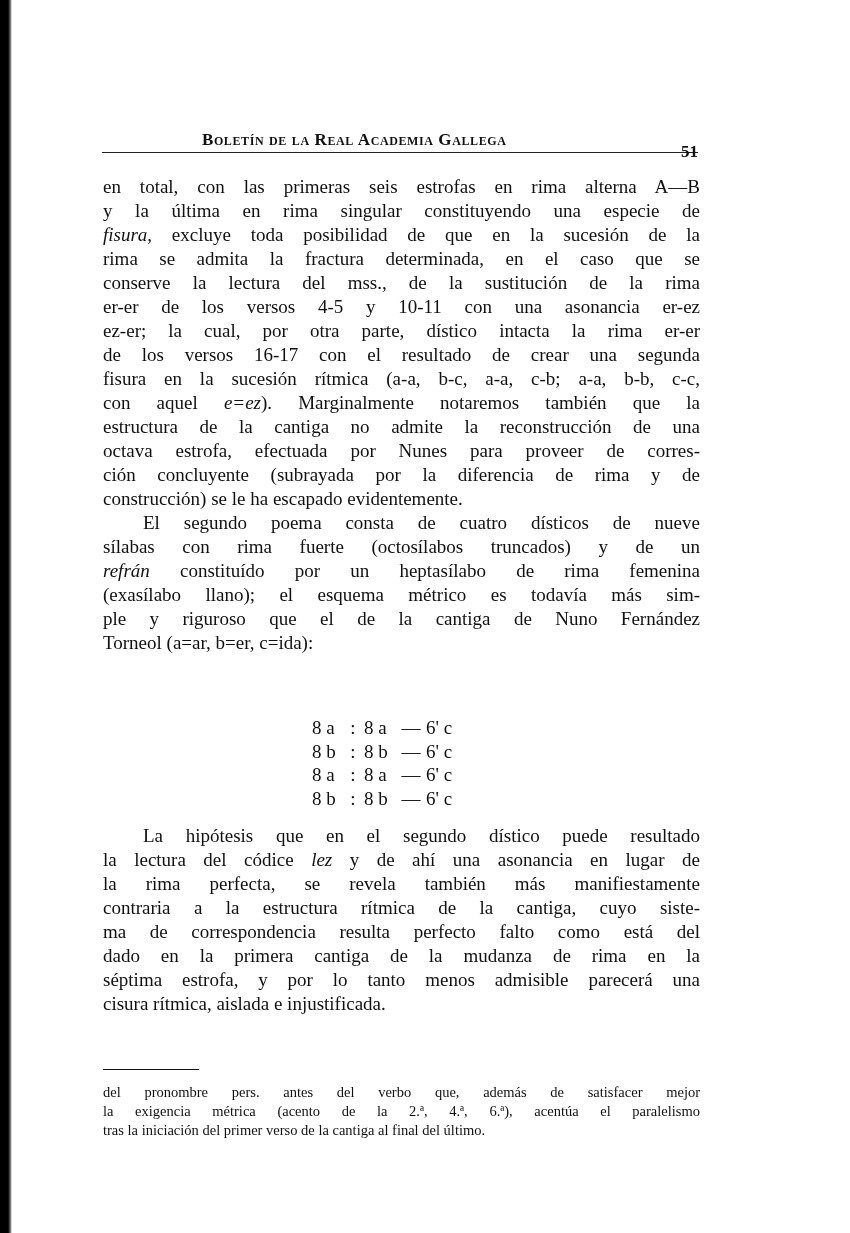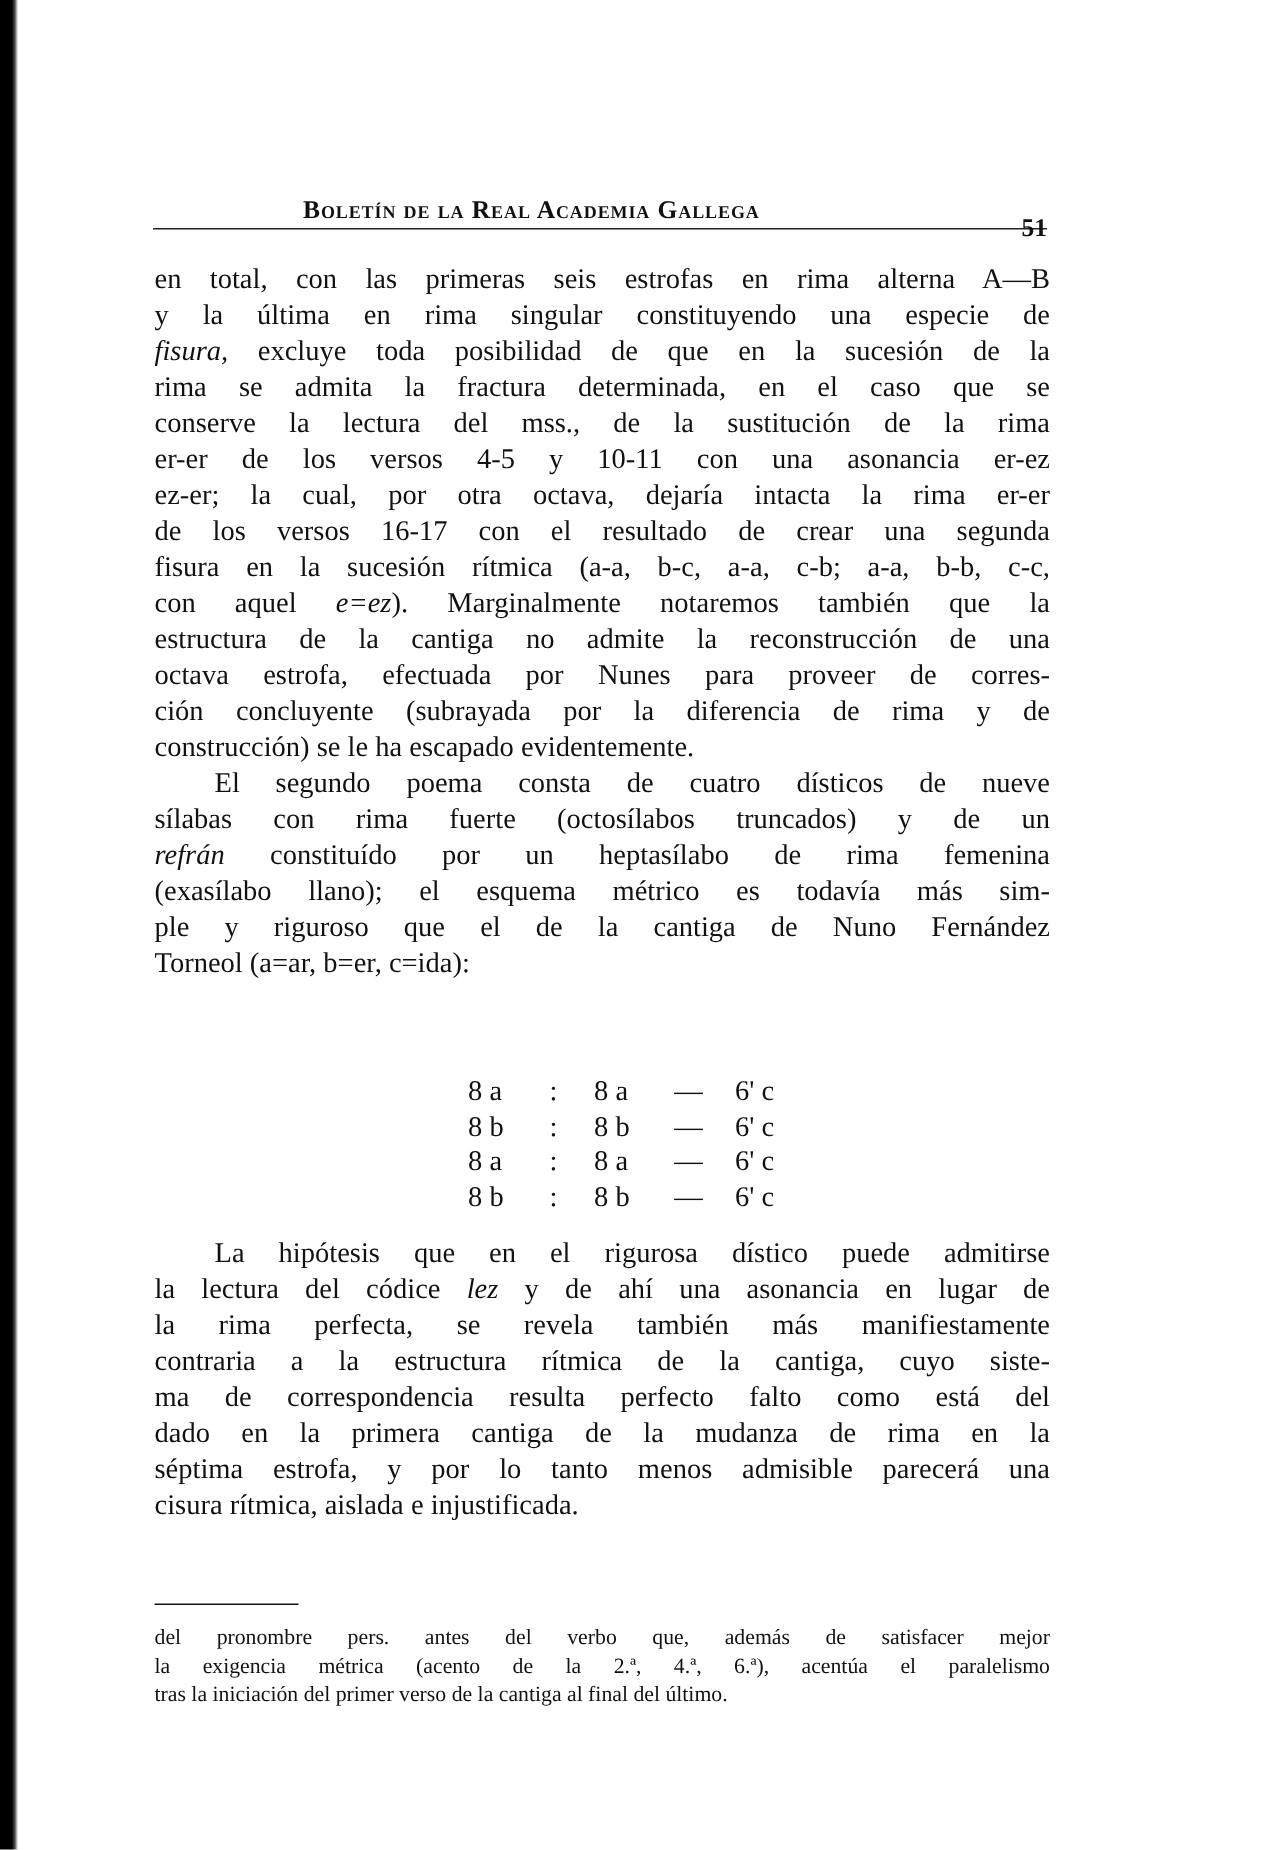--- a/index.html
+++ b/index.html
@@ -30,21 +30,21 @@
       text-align: justify; hyphens: manual;
     }
     .para { margin: 0; text-indent: 40px; }
     .para .line { display: block; text-align: justify; text-align-last: justify; text-indent: 0; }
     .para .line.first { padding-left: 40px; }
     .para .line.last { text-align-last: left; }
     .scheme {
       position: absolute; left: 312px; top: 716px;
       font-family: "Liberation Serif", serif; font-size: 19px; line-height: 23.5px;
     }
-    .scheme-row { display: flex; gap: 16px; }
+    .scheme-row { display: flex; gap: 0; }
     .scheme-row span { display: inline-block; }
     .s1 { width: 30px; } .s2 { width: 22px; text-align: center; } .s3 { width: 32px; } .s4 { width: 30px; text-align:center; } .s5 { width: 40px; }
     .para2 { position: absolute; left: 103px; top: 824px; width: 597px;
       font-family: "Liberation Serif", serif; font-size: 19px; line-height: 24px; }
     .footnote-rule { position: absolute; left: 103px; top: 1069px; width: 96px; border-top: 1.5px solid #111; }
     .footnote {
       position: absolute; left: 103px; top: 1083px; width: 597px;
       font-family: "Liberation Serif", serif; font-size: 14.5px; line-height: 19px;
     }
     .footnote .line { display: block; text-align: justify; text-align-last: justify; }
@@ -62,21 +62,21 @@
 </div>
 
 <div class="body-text">
   <p class="para">
       <span class="line">en total, con las primeras seis estrofas en rima alterna A—B</span>
       <span class="line">y la última en rima singular constituyendo una especie de</span>
       <span class="line"><i>fisura,</i> excluye toda posibilidad de que en la sucesión de la</span>
       <span class="line">rima se admita la fractura determinada, en el caso que se</span>
       <span class="line">conserve la lectura del mss., de la sustitución de la rima</span>
       <span class="line">er-er de los versos 4-5 y 10-11 con una asonancia er-ez</span>
-      <span class="line">ez-er; la cual, por otra octava, dejaría intacta la rima er-er</span>
+      <span class="line">ez-er; la cual, por otra parte, dístico intacta la rima er-er</span>
       <span class="line">de los versos 16-17 con el resultado de crear una segunda</span>
       <span class="line">fisura en la sucesión rítmica (a-a, b-c, a-a, c-b; a-a, b-b, c-c,</span>
       <span class="line">con aquel <i>e=ez</i>). Marginalmente notaremos también que la</span>
       <span class="line">estructura de la cantiga no admite la reconstrucción de una</span>
       <span class="line">octava estrofa, efectuada por Nunes para proveer de corres-</span>
       <span class="line">ción concluyente (subrayada por la diferencia de rima y de</span>
       <span class="line last">construcción) se le ha escapado evidentemente.</span>
     </p>
   <p class="para">
       <span class="line first">El segundo poema consta de cuatro dísticos de nueve</span>
@@ -114,21 +114,21 @@
     <span class="s1">8 b</span>
     <span class="s2">:</span>
     <span class="s3">8 b</span>
     <span class="s4">—</span>
     <span class="s5">6' c</span>
   </div>
 </div>
 
 <div class="para2">
   <p class="para">
-      <span class="line first">La hipótesis que en el rigurosa dístico puede admitirse</span>
+      <span class="line first">La hipótesis que en el segundo dístico puede resultado</span>
       <span class="line">la lectura del códice <i>lez</i> y de ahí una asonancia en lugar de</span>
       <span class="line">la rima perfecta, se revela también más manifiestamente</span>
       <span class="line">contraria a la estructura rítmica de la cantiga, cuyo siste-</span>
       <span class="line">ma de correspondencia resulta perfecto falto como está del</span>
       <span class="line">dado en la primera cantiga de la mudanza de rima en la</span>
       <span class="line">séptima estrofa, y por lo tanto menos admisible parecerá una</span>
       <span class="line last">cisura rítmica, aislada e injustificada.</span>
     </p>
 </div>
 

